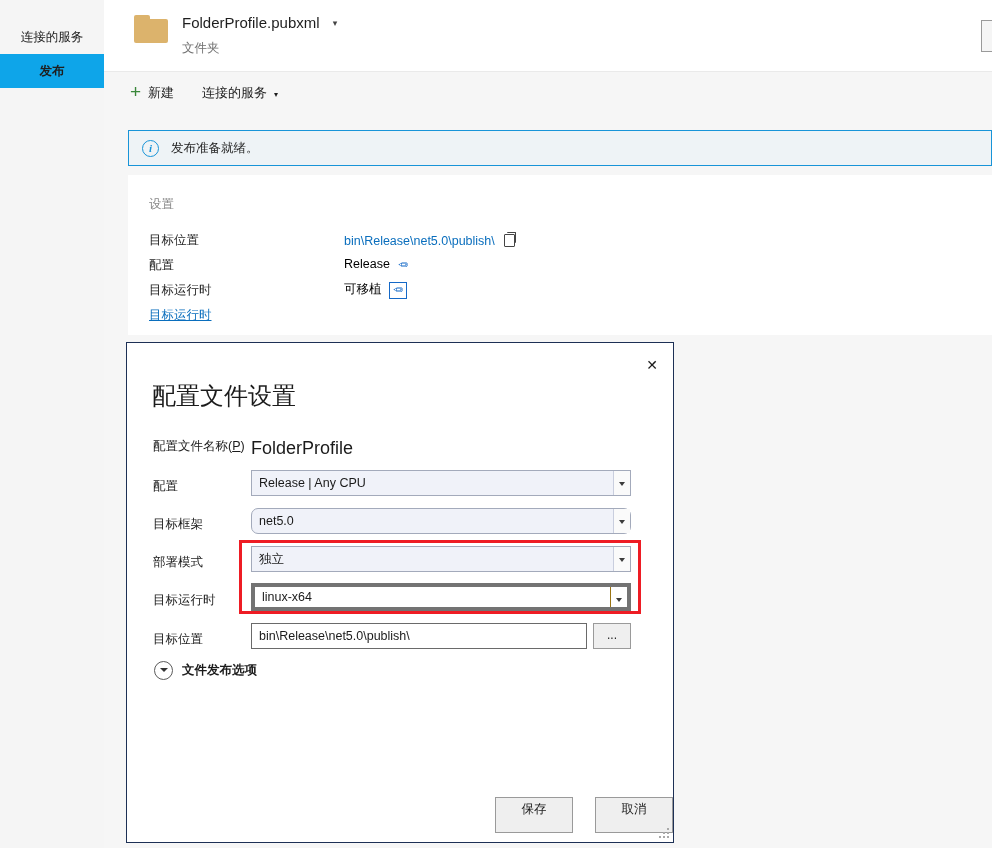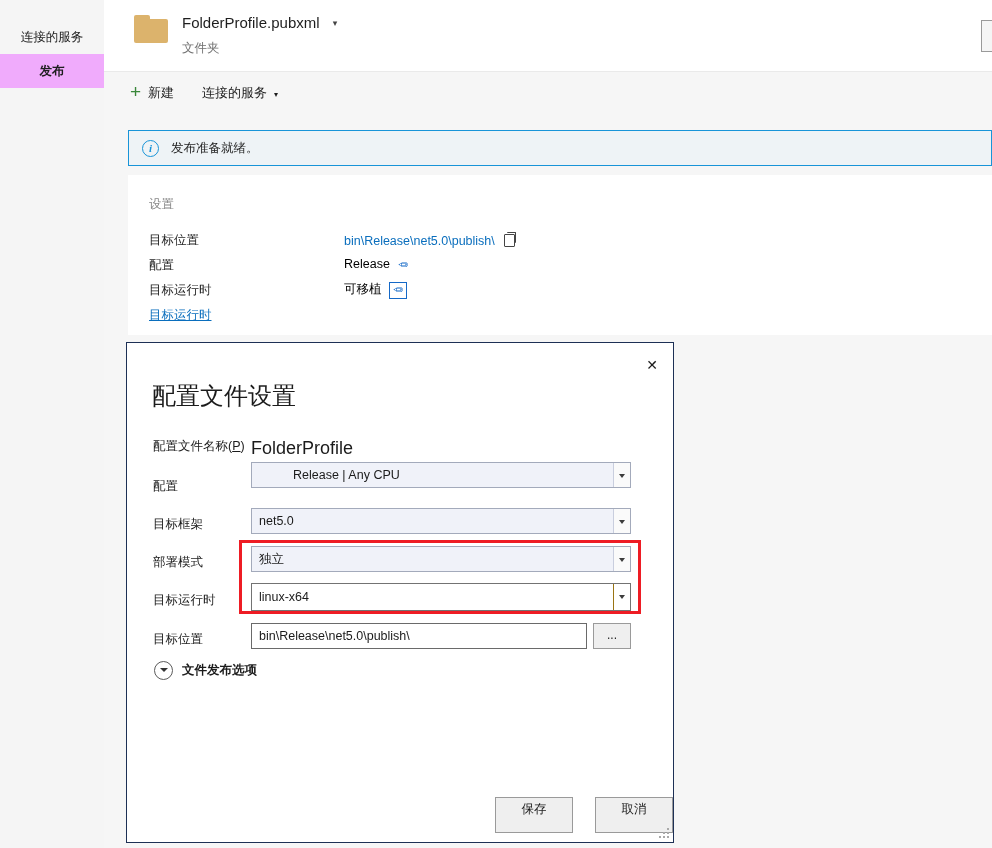--- a/index.html
+++ b/index.html
@@ -26,21 +26,21 @@
   }
   .side-item {
     height: 34px;
     display: flex;
     align-items: center;
     justify-content: center;
     font-size: 12.5px;
     color: #1e1e1e;
   }
   .side-item.sel {
-    background: #f0abfc;
+    background: #0ea5e9;
     font-weight: bold;
   }
   #side-0 { margin-top: 20px; }
 
   
   .main {
     position: absolute;
     left: 104px; top: 0;
     width: 888px; height: 761px;
   }
@@ -281,21 +281,21 @@
   }
   .combo .btn:after {
     content: "";
     position: absolute;
     left: 5px; top: 11px;
     border-left: 3.5px solid transparent;
     border-right: 3.5px solid transparent;
     border-top: 4px solid #3c3c3c;
   }
   .combo.focused {
-    border: 1px solid #737373;
+    border: 4px solid #737373;
     background: #ffffff;
     height: 28px;
   }
   .combo.focused .btn {
     background: #ffffff;
     border-left: 1px solid #9a7413;
   }
   .combo.focused .txt { color: #1b1b1b; }
 
   .redbox {
@@ -481,27 +481,27 @@
 
     <div class="dlg-close">✕</div>
     <div class="dlg-title">配置文件设置</div>
 
     <div class="dlg-row-lbl" style="top:95px;">
       <span>配置文件名称(<span class="ul">P</span>)</span>
     </div>
     <div style="position:absolute;left:124px;top:95px;font-size:18px;color:#1b1b1b;">FolderProfile</div>
 
     <div class="dlg-row-lbl" style="top:135px;">配置</div>
-    <div class="combo" style="top:119px;padding-left:34px;">
+    <div class="combo" style="top:127px;">
       <div class="txt">Release | Any CPU</div>
       <div class="btn"></div>
     </div>
 
     <div class="dlg-row-lbl" style="top:173px;">目标框架</div>
-    <div class="combo" style="top:165px;">
+    <div class="combo" style="top:165px;border-radius:7px;">
       <div class="txt">net5.0</div>
       <div class="btn"></div>
     </div>
 
     <div class="dlg-row-lbl" style="top:211px;">部署模式</div>
     <div class="combo" style="top:203px;">
       <div class="txt">独立</div>
       <div class="btn"></div>
     </div>
 

